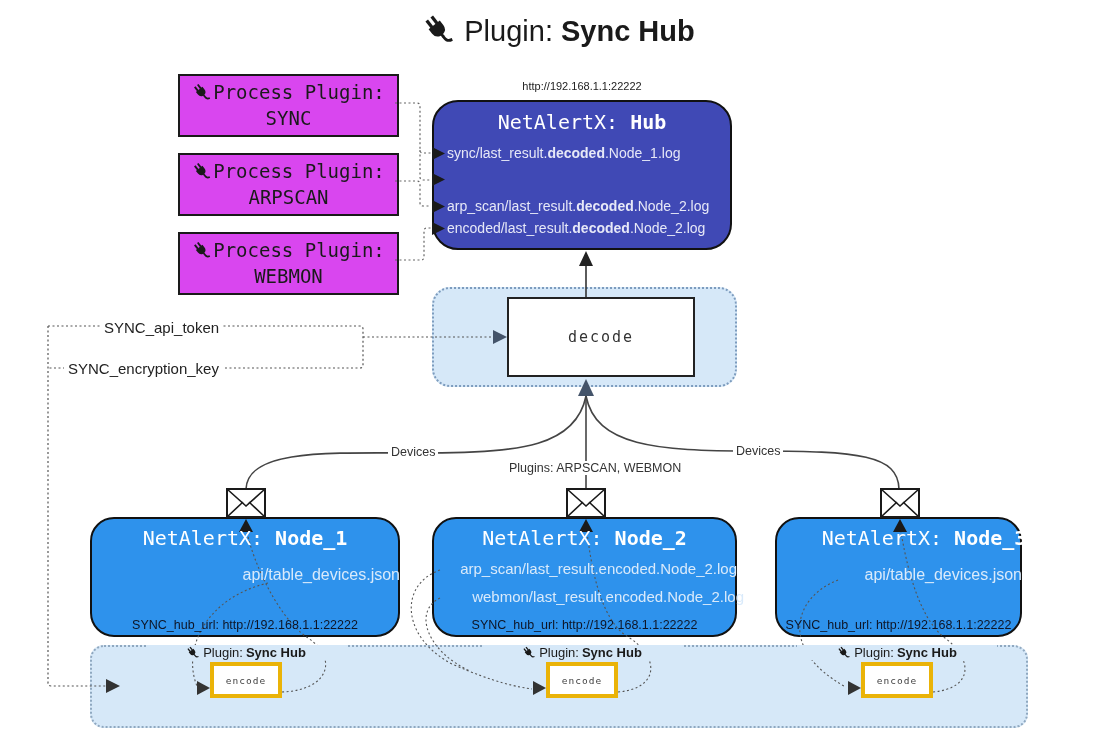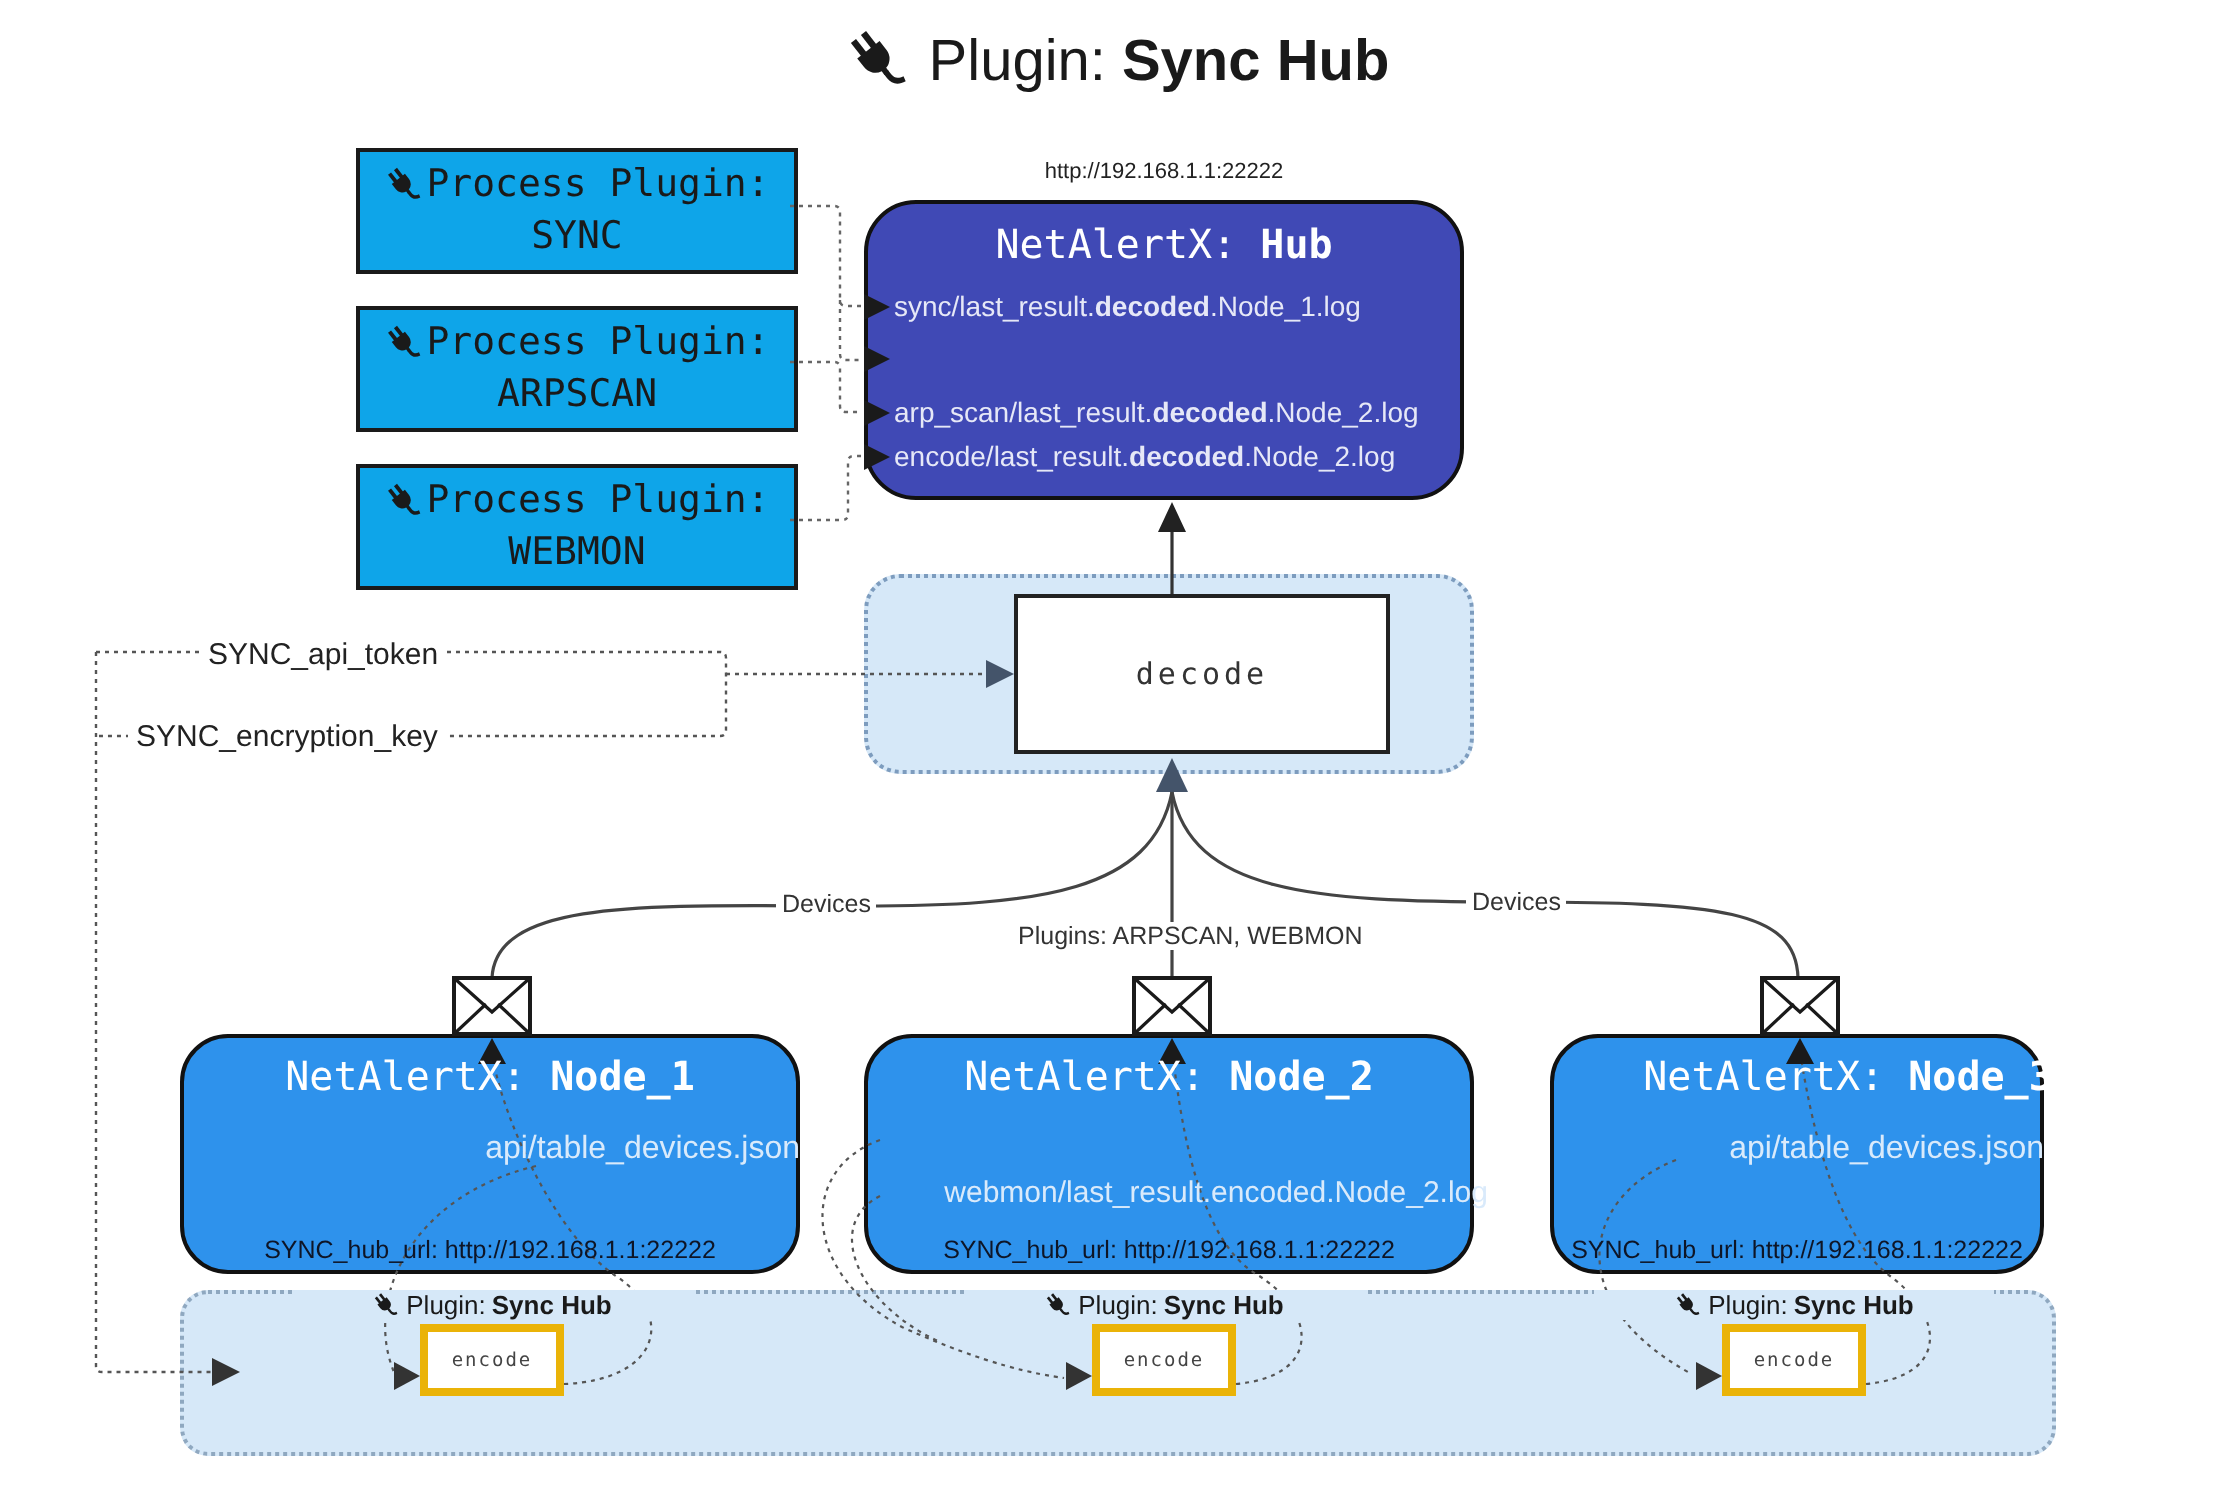--- a/index.html
+++ b/index.html
@@ -10,21 +10,21 @@
   .b{font-weight:bold;}
   
   .layer1{z-index:1;} .layer2{z-index:2;pointer-events:none;} .layer3{z-index:3;}
 
   
   .title{left:0;top:14px;width:1117px;display:flex;align-items:center;justify-content:center;
          gap:8px;font-size:29px;}
   .title .plug{width:34px;height:34px;}
 
   
-  .pbox{left:178px;width:217px;height:59px;background:#0ea5e9;border:2px solid #1a1a1a;
+  .pbox{left:178px;width:217px;height:59px;background:#d946ef;border:2px solid #1a1a1a;
         display:flex;flex-direction:column;align-items:center;justify-content:center;
         font-size:19px;line-height:1.35;}
   .pbox .l1{display:flex;align-items:center;gap:1px;}
   .pbox .plug{width:20px;height:20px;}
 
   
   .hub{left:432px;top:100px;width:300px;height:150px;background:#4049B5;border:2px solid #111;
        border-radius:26px;box-sizing:border-box;}
   .hub-title{left:432px;top:110px;width:300px;text-align:center;font-size:20px;color:#fff;}
   .hub-log{left:447px;width:290px;font-size:14px;color:#E6E8F7;white-space:nowrap;}
@@ -202,41 +202,42 @@
     <span>NetAlertX:</span>
     <span class="b">Hub</span>
   </div>
   <div class="abs hub-log layer3" style="top:145px;">
     <span>sync/last_result.</span><span class="b">decoded</span><span>.Node_1.log</span>
   </div>
   <div class="abs hub-log layer3" style="top:198px;">
     <span>arp_scan/last_result.</span><span class="b">decoded</span><span>.Node_2.log</span>
   </div>
   <div class="abs hub-log layer3" style="top:220px;">
-    <span>encode/last_result.</span><span class="b">decoded</span><span>.Node_2.log</span>
+    <span>encoded/last_result.</span><span class="b">decoded</span><span>.Node_2.log</span>
   </div>
 
   <div class="abs tok layer3" style="left:100px;top:319px;">SYNC_api_token</div>
   <div class="abs tok layer3" style="left:64px;top:360px;">SYNC_encryption_key</div>
 
   <div class="abs elbl layer3" style="left:388px;top:445px;">Devices</div>
   <div class="abs elbl layer3" style="left:506px;top:461px;">Plugins: ARPSCAN, WEBMON</div>
   <div class="abs elbl layer3" style="left:733px;top:444px;">Devices</div>
 
   <div class="abs node-title mono layer3" style="left:90px;width:310px;">
     <span>NetAlertX:</span>
     <span class="b">Node_1</span>
   </div>
   <div class="abs node-file layer3" style="left:90px;width:310px;top:566px;font-size:16px;">api/table_devices.json</div>
   <div class="abs node-url layer3" style="left:90px;width:310px;">SYNC_hub_url: http://192.168.1.1:22222</div>
 
   <div class="abs node-title mono layer3" style="left:432px;width:305px;">
     <span>NetAlertX:</span>
     <span class="b">Node_2</span>
   </div>
+  <div class="abs node-file layer3" style="left:432px;width:305px;top:560px;font-size:15px;">arp_scan/last_result.encoded.Node_2.log</div>
   <div class="abs node-file layer3" style="left:432px;width:312px;top:588px;font-size:15px;">webmon/last_result.encoded.Node_2.log</div>
   <div class="abs node-url layer3" style="left:432px;width:305px;">SYNC_hub_url: http://192.168.1.1:22222</div>
 
   <div class="abs node-title mono layer3" style="left:775px;width:298px;">
     <span>NetAlertX:</span>
     <span class="b">Node_3</span>
   </div>
   <div class="abs node-file layer3" style="left:775px;width:247px;top:566px;font-size:16px;">api/table_devices.json</div>
   <div class="abs node-url layer3" style="left:775px;width:247px;">SYNC_hub_url: http://192.168.1.1:22222</div>
 

